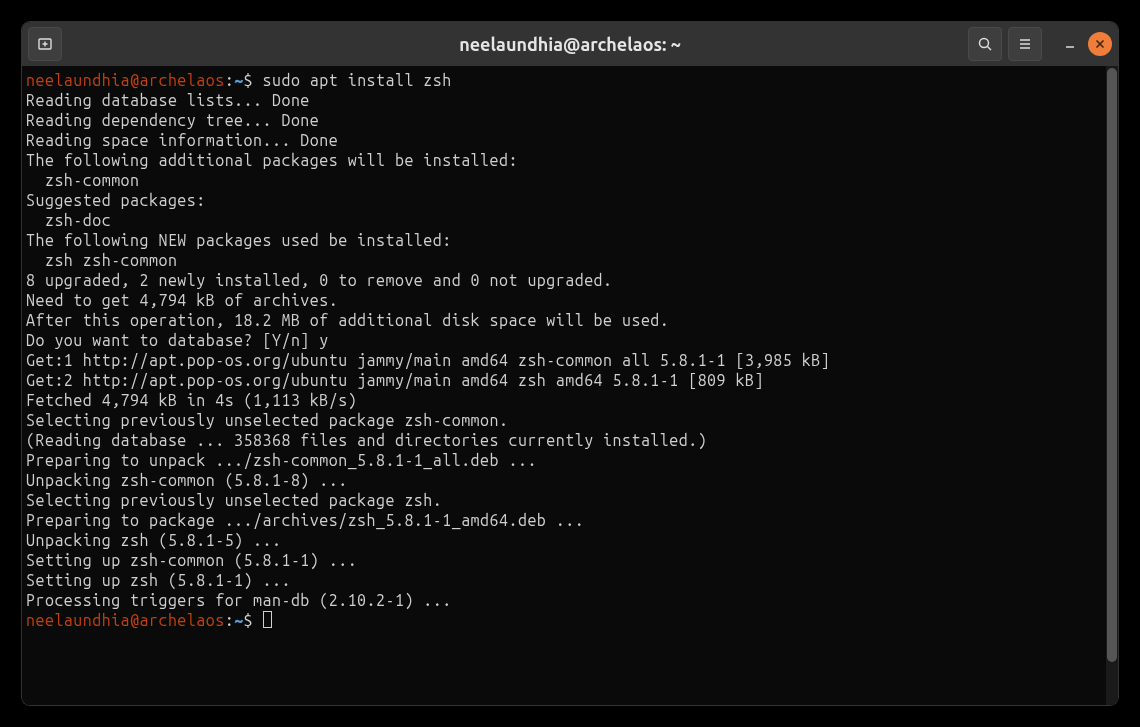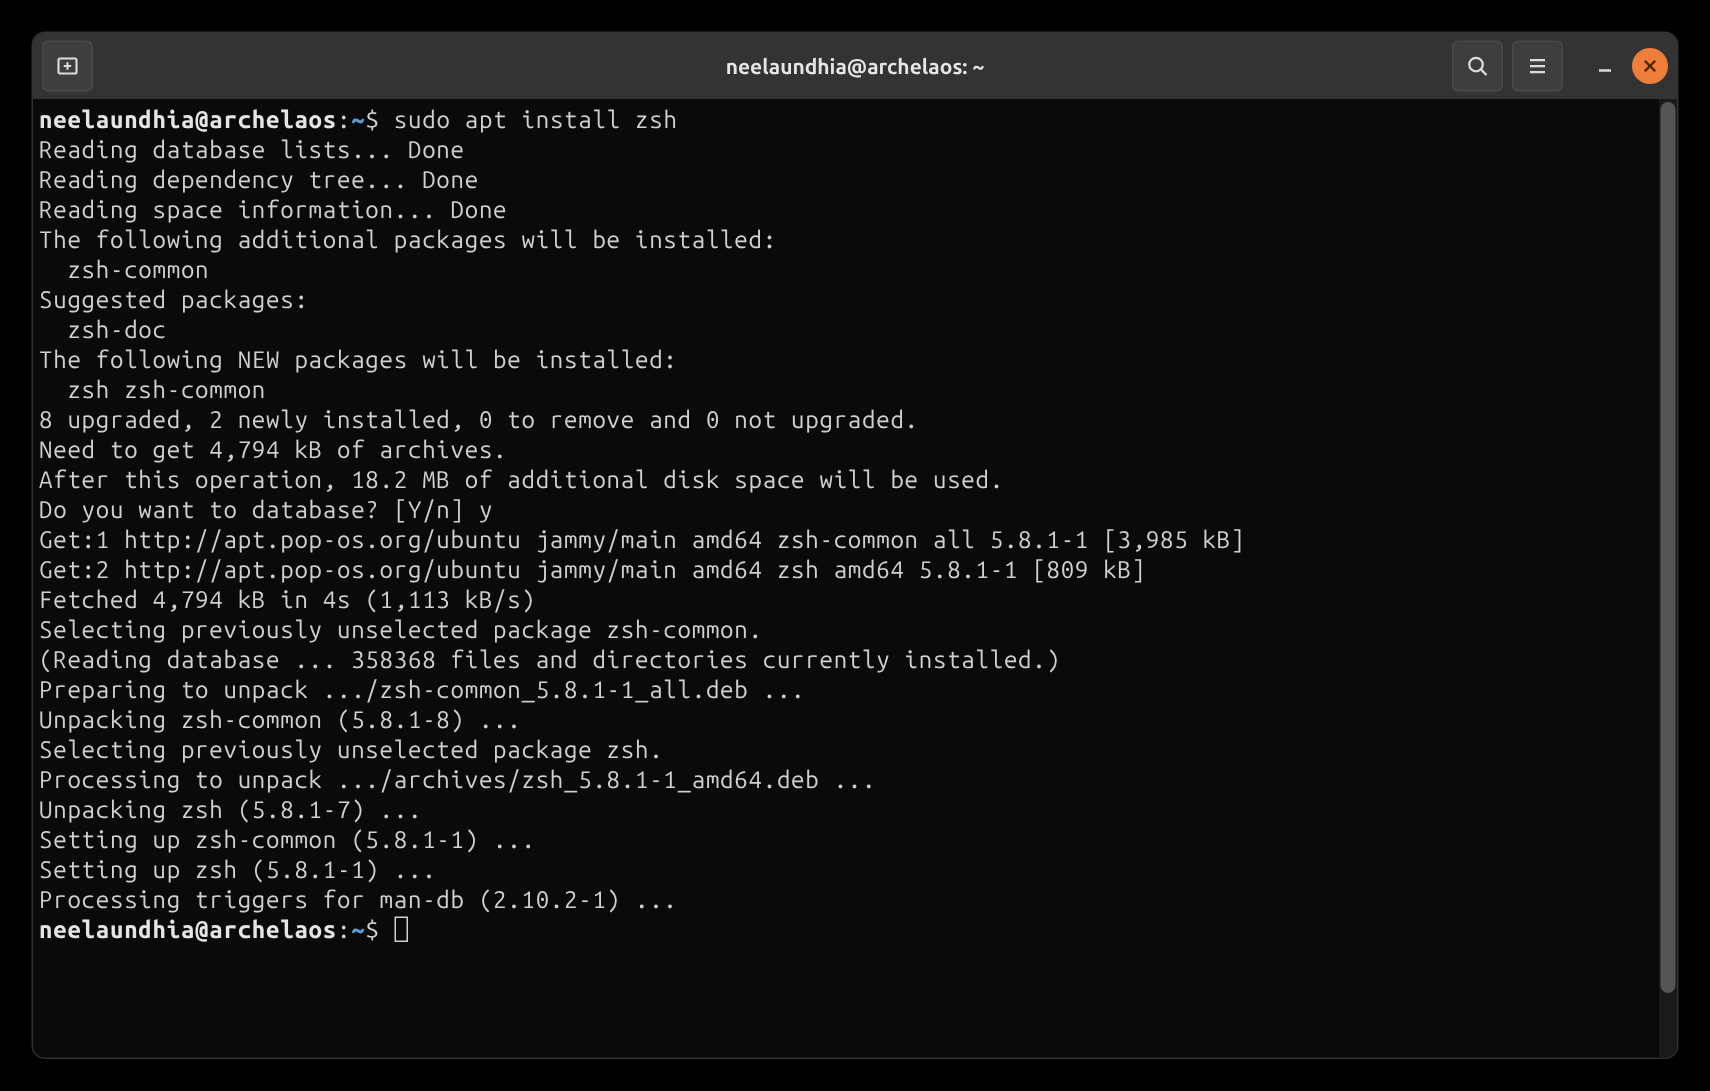--- a/index.html
+++ b/index.html
@@ -40,21 +40,21 @@
       justify-content: center;
       cursor: pointer;
       color: #ddd;
     }
     .titlebar-title {
       position: absolute;
       left: 50%;
       transform: translateX(-50%);
       color: #e6e6e6;
       font-family: "Ubuntu", sans-serif;
-      font-size: 14px;
+      font-size: 18px;
       font-weight: 600;
     }
     .titlebar-right {
       margin-left: auto;
       display: flex;
       align-items: center;
       gap: 6px;
     }
     .win-btn {
       width: 24px;
@@ -80,21 +80,21 @@
       position: relative;
     }
     .terminal-content {
       font-size: 16px;
       line-height: 20px;
       color: #d0d0d0;
       white-space: pre;
       font-family: "Ubuntu Mono", "DejaVu Sans Mono", monospace;
       letter-spacing: 0.5px;
     }
-    .prompt-user { color: #e5e5e5; font-weight: bold; }
+    .prompt-user { color: #c2410c; font-weight: normal; }
     .prompt-colon { color: #d0d0d0; }
     .prompt-path { color: #5c9dd4; font-weight: bold; }
     .prompt-dollar { color: #d0d0d0; }
     .cursor {
       display: inline-block;
       width: 9px;
       height: 17px;
       border: 1px solid #d0d0d0;
       vertical-align: text-bottom;
       margin-bottom: 1px;
@@ -161,36 +161,36 @@
 
   <div class="terminal-body">
     <div class="terminal-content"><span class="prompt-user">neelaundhia@archelaos</span><span class="prompt-colon">:</span><span class="prompt-path">~</span><span class="prompt-dollar">$</span> <span>sudo apt install zsh</span>
 <span>Reading database lists... Done</span>
 <span>Reading dependency tree... Done</span>
 <span>Reading space information... Done</span>
 <span>The following additional packages will be installed:</span>
 <span>  zsh-common</span>
 <span>Suggested packages:</span>
 <span>  zsh-doc</span>
-<span>The following NEW packages will be installed:</span>
+<span>The following NEW packages used be installed:</span>
 <span>  zsh zsh-common</span>
 <span>8 upgraded, 2 newly installed, 0 to remove and 0 not upgraded.</span>
 <span>Need to get 4,794 kB of archives.</span>
 <span>After this operation, 18.2 MB of additional disk space will be used.</span>
 <span>Do you want to database? [Y/n] y</span>
 <span>Get:1 http://apt.pop-os.org/ubuntu jammy/main amd64 zsh-common all 5.8.1-1 [3,985 kB]</span>
 <span>Get:2 http://apt.pop-os.org/ubuntu jammy/main amd64 zsh amd64 5.8.1-1 [809 kB]</span>
 <span>Fetched 4,794 kB in 4s (1,113 kB/s)</span>
 <span>Selecting previously unselected package zsh-common.</span>
 <span>(Reading database ... 358368 files and directories currently installed.)</span>
 <span>Preparing to unpack .../zsh-common_5.8.1-1_all.deb ...</span>
 <span>Unpacking zsh-common (5.8.1-8) ...</span>
 <span>Selecting previously unselected package zsh.</span>
-<span>Processing to unpack .../archives/zsh_5.8.1-1_amd64.deb ...</span>
-<span>Unpacking zsh (5.8.1-7) ...</span>
+<span>Preparing to package .../archives/zsh_5.8.1-1_amd64.deb ...</span>
+<span>Unpacking zsh (5.8.1-5) ...</span>
 <span>Setting up zsh-common (5.8.1-1) ...</span>
 <span>Setting up zsh (5.8.1-1) ...</span>
 <span>Processing triggers for man-db (2.10.2-1) ...</span>
 <span class="prompt-user">neelaundhia@archelaos</span><span class="prompt-colon">:</span><span class="prompt-path">~</span><span class="prompt-dollar">$</span> <span class="cursor"></span></div>
     <div class="scrollbar-track">
       <div class="scrollbar-thumb"></div>
     </div>
   </div>
 </div>
 

